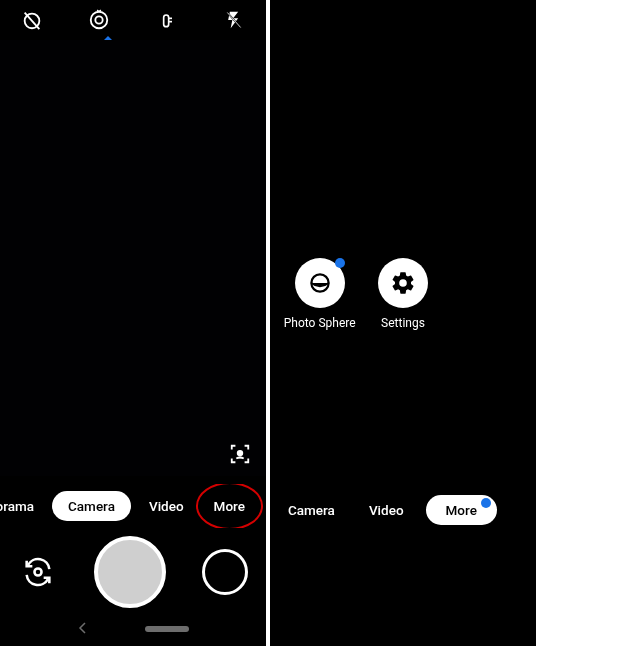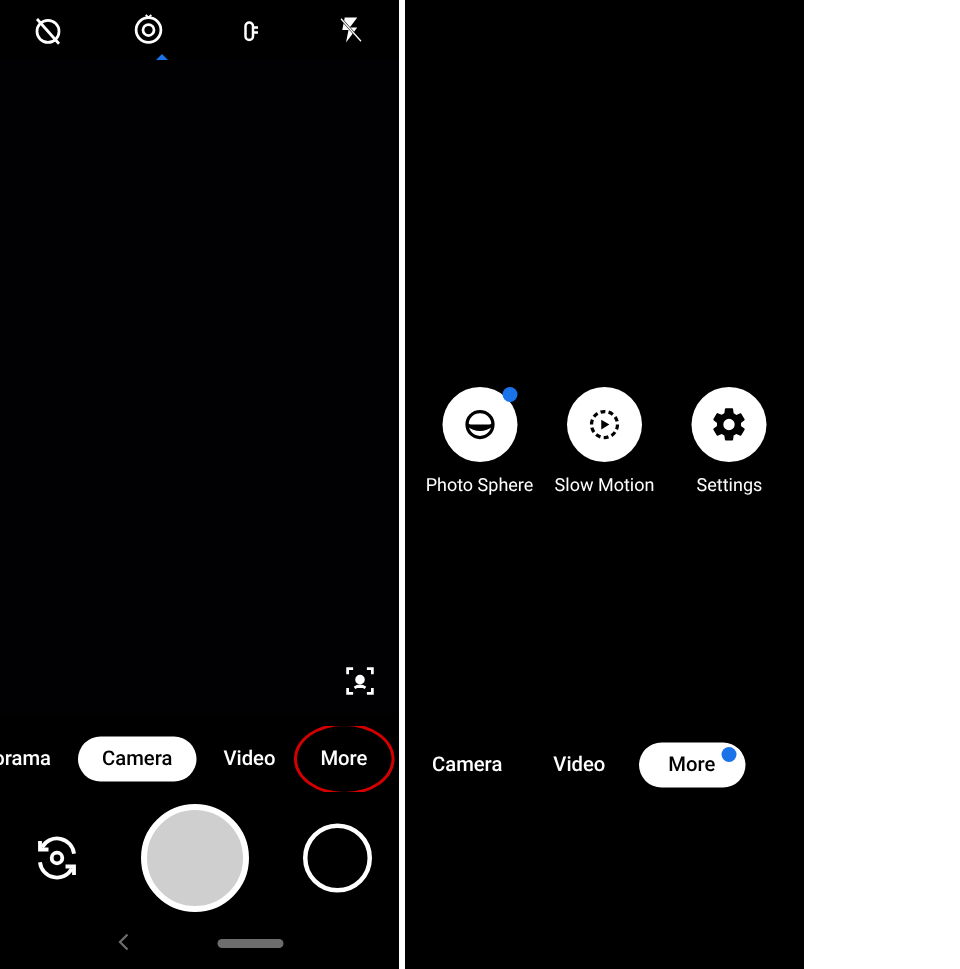--- a/index.html
+++ b/index.html
@@ -195,29 +195,20 @@
       <div class="more-circle">
         <div class="blue-dot"></div>
         <svg width="26" height="26" viewBox="0 0 24 24" fill="none" stroke="#000" stroke-width="2">
             <circle cx="12" cy="12" r="8"></circle>
             <path d="M4 12 Q12 18 20 12" fill="#000"></path>
           </svg>
       </div>
       <div class="more-label">Photo Sphere</div>
     </div>
 
-    <div class="more-item">
-      <div class="more-circle">
-        <svg width="26" height="26" viewBox="0 0 24 24" fill="none" stroke="#000" stroke-width="2">
-            <circle cx="12" cy="12" r="8" stroke-dasharray="3 2"></circle>
-            <path d="M10 9 L15 12 L10 15 Z" fill="#000" stroke="none"></path>
-          </svg>
-      </div>
-      <div class="more-label">Slow Motion</div>
-    </div>
 
 
 
 
     <div class="more-item">
       <div class="more-circle">
         <svg width="26" height="26" viewBox="0 0 24 24" fill="#000">
             <path d="M19.14,12.94a7,7,0,0,0,.05-.94,7,7,0,0,0-.05-.94l2.11-1.65a.5.5,0,0,0,.12-.64l-2-3.46a.5.5,0,0,0-.61-.22l-2.49,1a7,7,0,0,0-1.62-.94l-.38-2.65A.5.5,0,0,0,13.78,2H9.78a.5.5,0,0,0-.49.42L8.91,5.07a7,7,0,0,0-1.62.94l-2.49-1a.5.5,0,0,0-.61.22l-2,3.46a.5.5,0,0,0,.12.64L4.42,11a7,7,0,0,0-.05.94,7,7,0,0,0,.05.94L2.31,14.53a.5.5,0,0,0-.12.64l2,3.46a.5.5,0,0,0,.61.22l2.49-1a7,7,0,0,0,1.62.94l.38,2.65a.5.5,0,0,0,.49.42h4a.5.5,0,0,0,.49-.42l.38-2.65a7,7,0,0,0,1.62-.94l2.49,1a.5.5,0,0,0,.61-.22l2-3.46a.5.5,0,0,0-.12-.64ZM11.78,15.5A3.5,3.5,0,1,1,15.28,12,3.5,3.5,0,0,1,11.78,15.5Z" transform="translate(0.22 0)"></path>
           </svg>
       </div>

